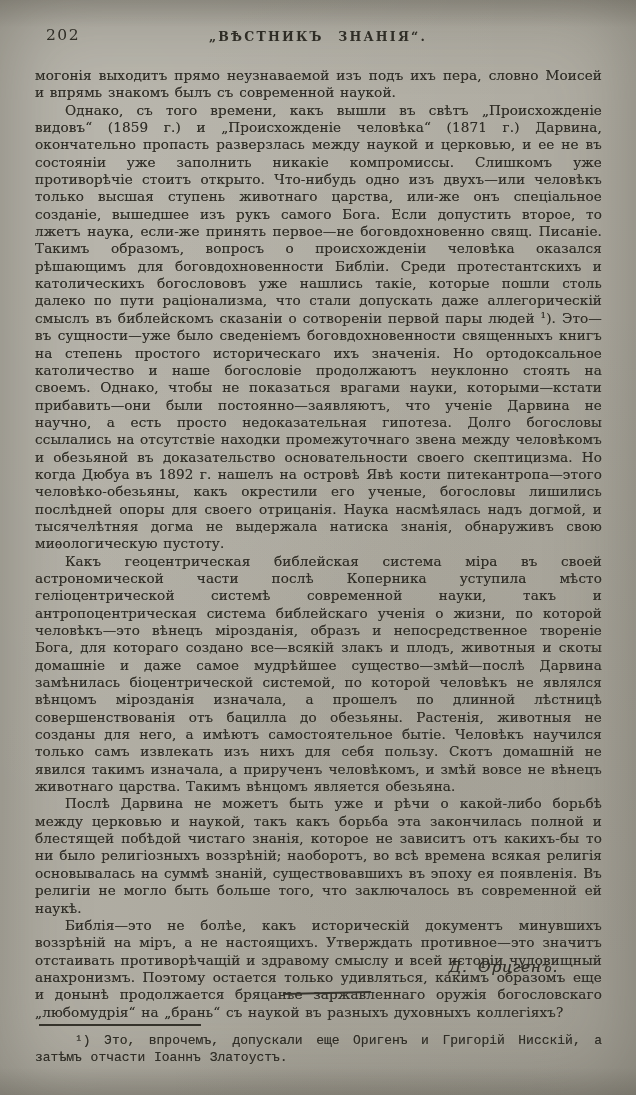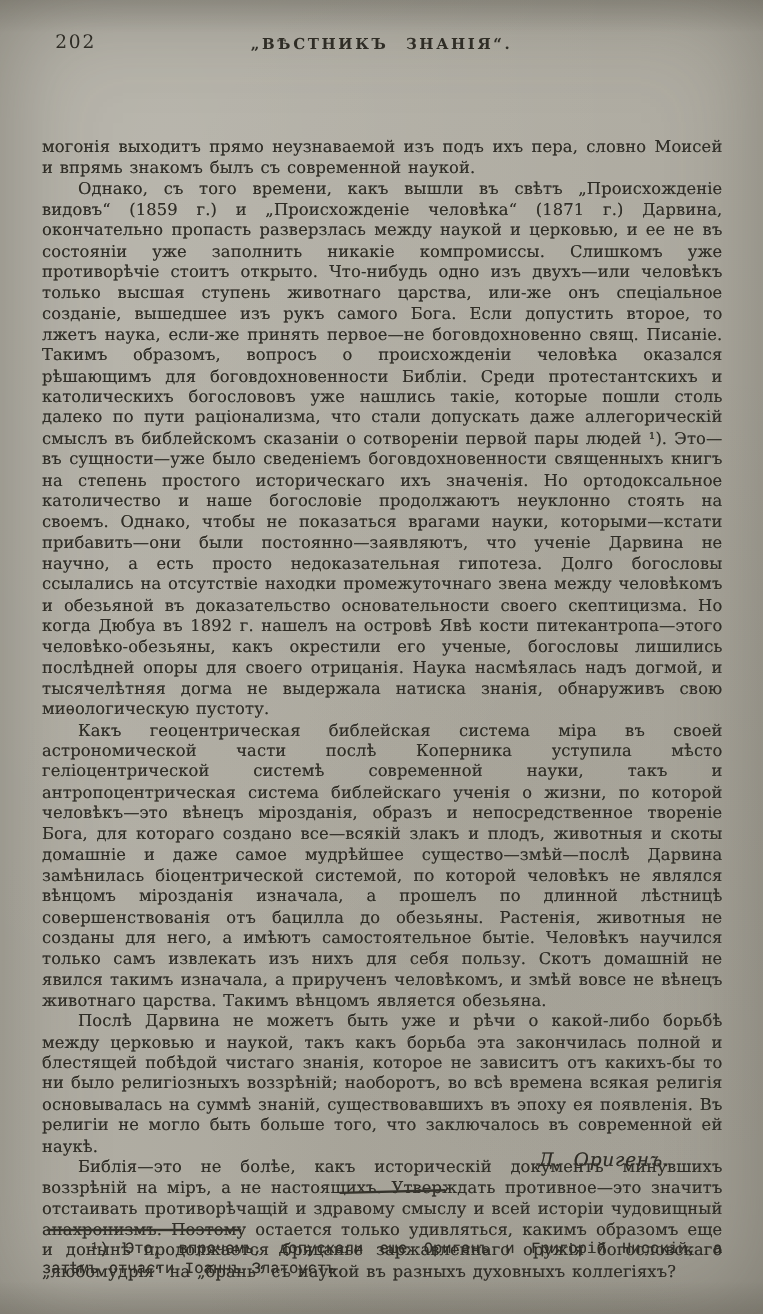--- a/index.html
+++ b/index.html
@@ -31,21 +31,20 @@
     text-align: center;
     font-size: 12.5px; font-weight: 700;
     letter-spacing: 2.2px; word-spacing: 8px;
   }
   .article-body {
     position: absolute; top: 67px; left: 35px; width: 567px;
     text-align: justify;
     font-size: 13.6px; line-height: 17.35px;
     letter-spacing: 0.1px; word-spacing: 1.2px;
     text-shadow: 0 0 0.5px rgba(47,45,38,0.55);
-    margin-top: 48px;
   }
   .para { margin: 0; text-indent: 30px; }
   .para.no-indent { text-indent: 0; }
   .signature {
     position: absolute; top: 958px; left: 35px; width: 567px;
     text-align: right; padding-right: 44px; box-sizing: border-box;
     font-style: italic; font-size: 15.5px;
     letter-spacing: 0.6px; word-spacing: 5px;
     text-shadow: 0 0 0.5px rgba(47,45,38,0.55);
   }

